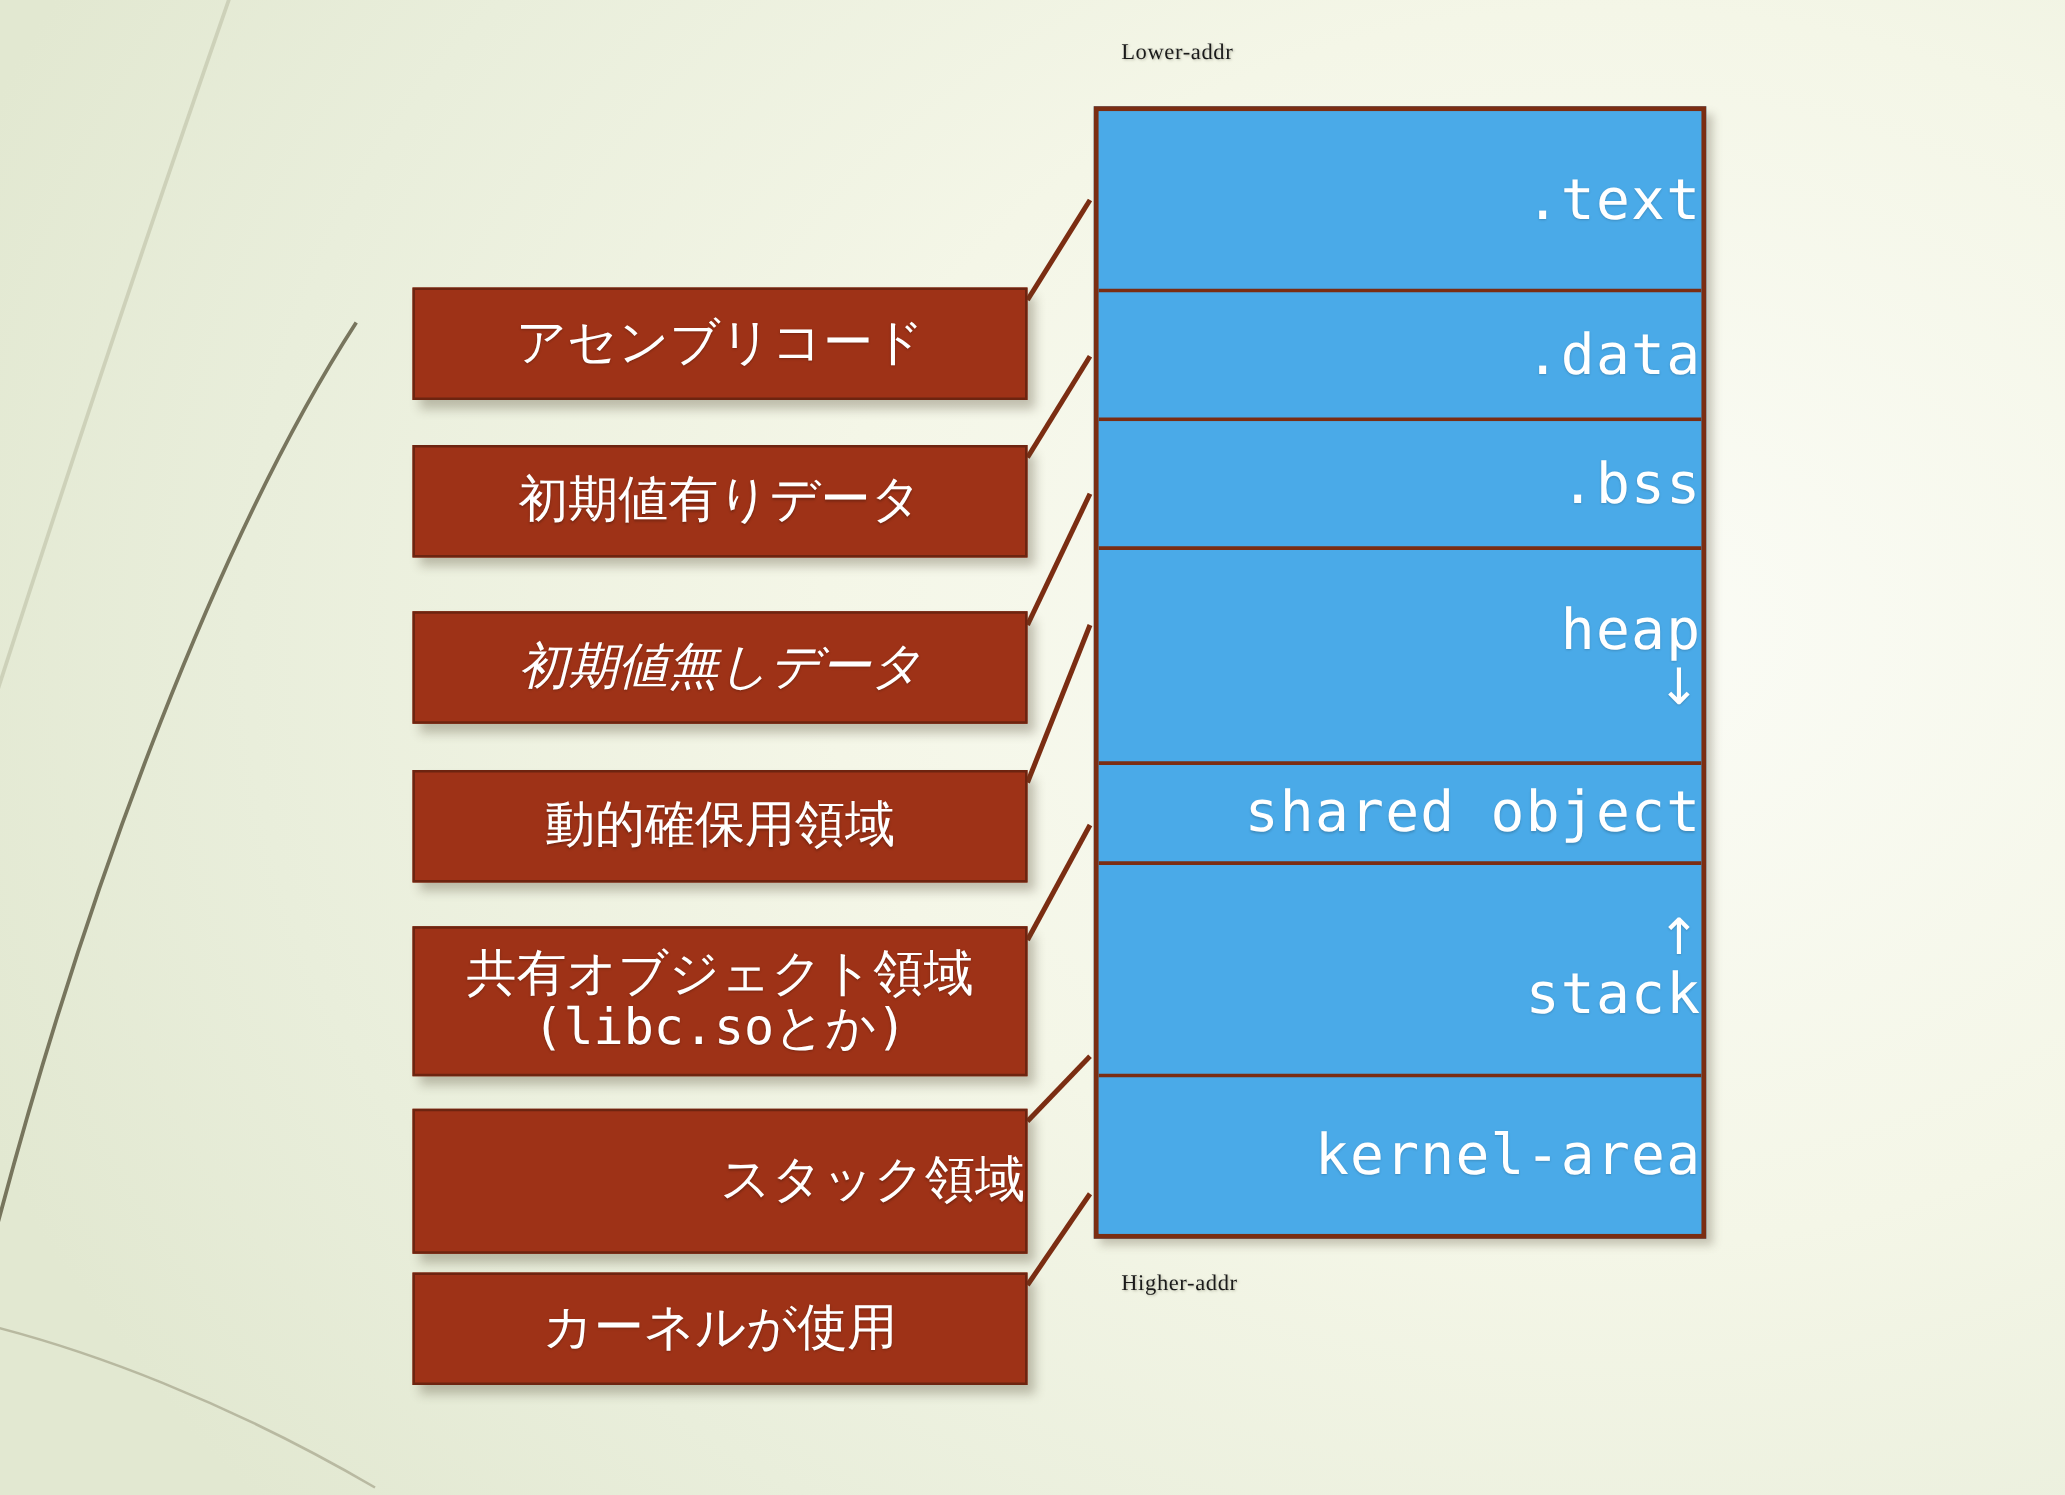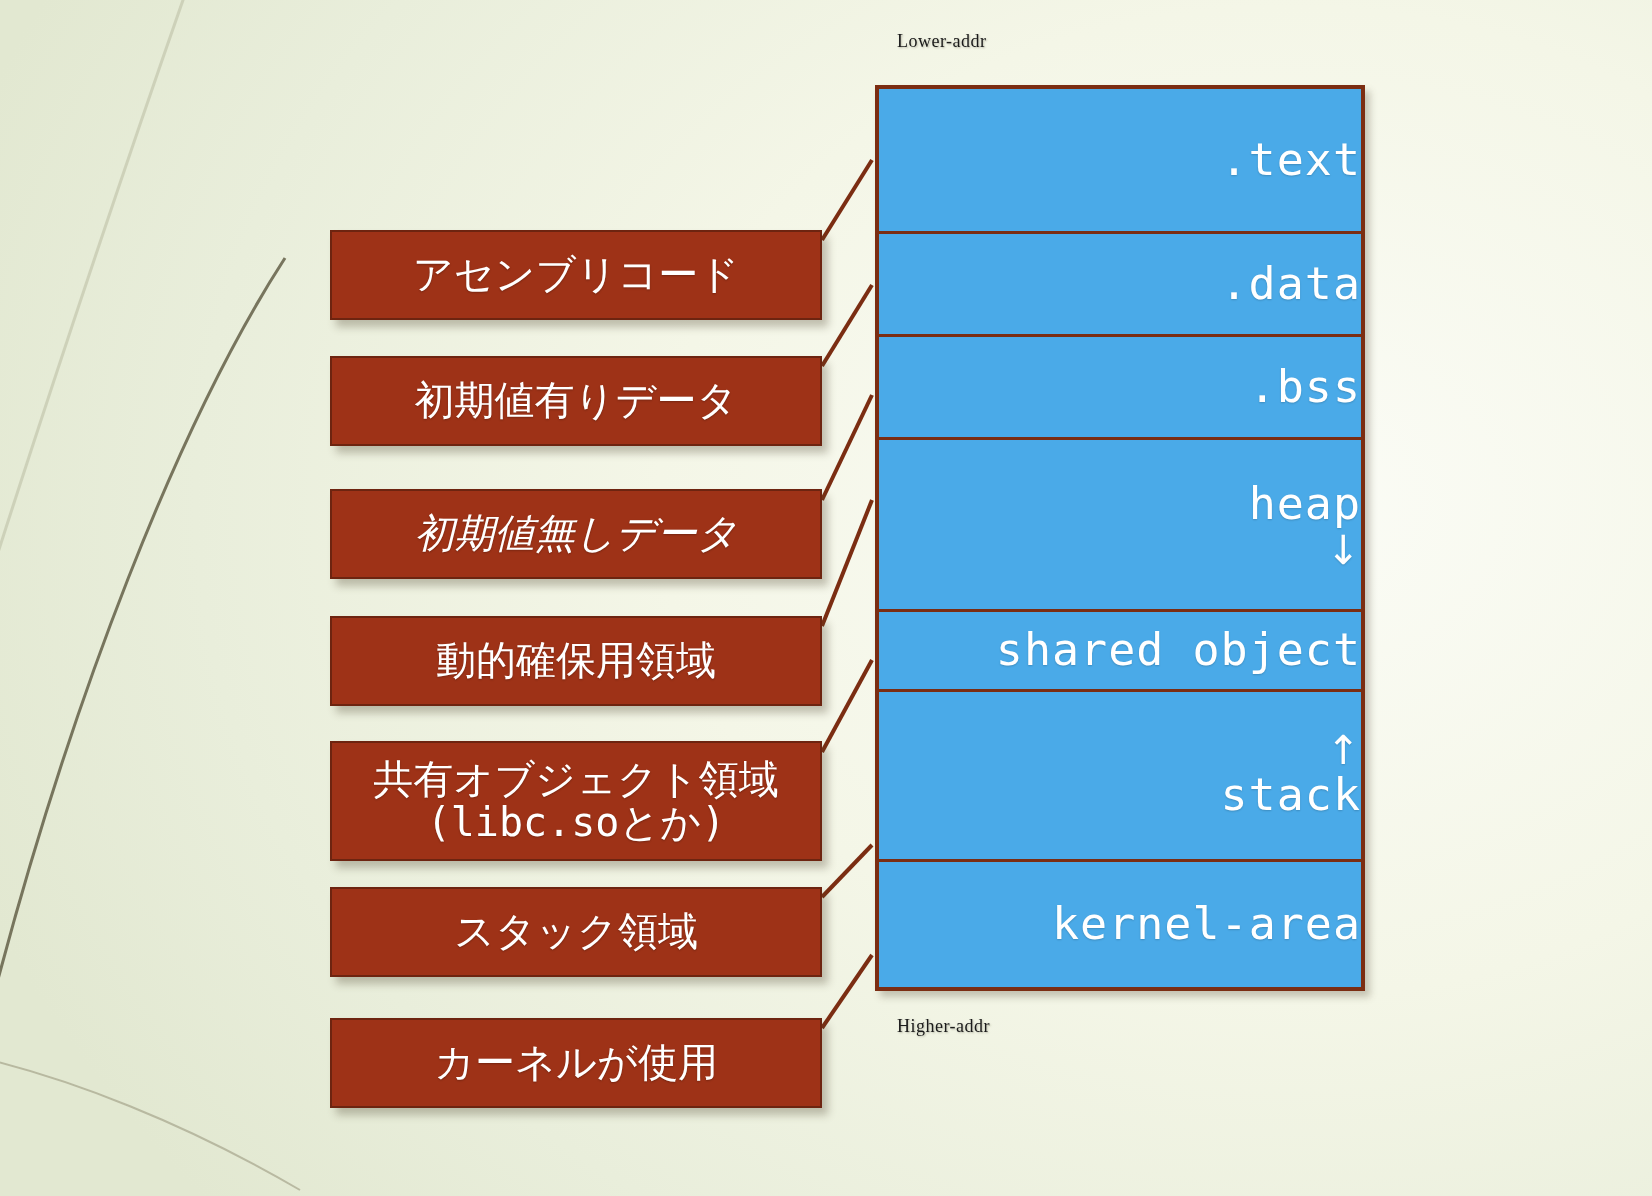--- a/index.html
+++ b/index.html
@@ -99,21 +99,21 @@
   .callout .mono {
     font-family: "DejaVu Sans Mono", "Liberation Mono", monospace;
     font-size: 40px;
   }
 
   #callout-0 { top: 230px;  height: 90px; }
   #callout-1 { top: 356px;  height: 90px; }
   #callout-2 { top: 489px;  height: 90px; font-style: italic; }
   #callout-3 { top: 616px;  height: 90px; }
   #callout-4 { top: 741px;  height: 120px; }
-  #callout-5 { top: 887px;  height: 90px; }
+  #callout-5 { top: 887px;  height: 116px; justify-content: flex-end; }
   #callout-6 { top: 1018px; height: 90px; }
 
   
   #leader-lines {
     position: absolute;
     left: 0; top: 0;
     width: 1652px; height: 1196px;
     pointer-events: none;
   }
 </style>

